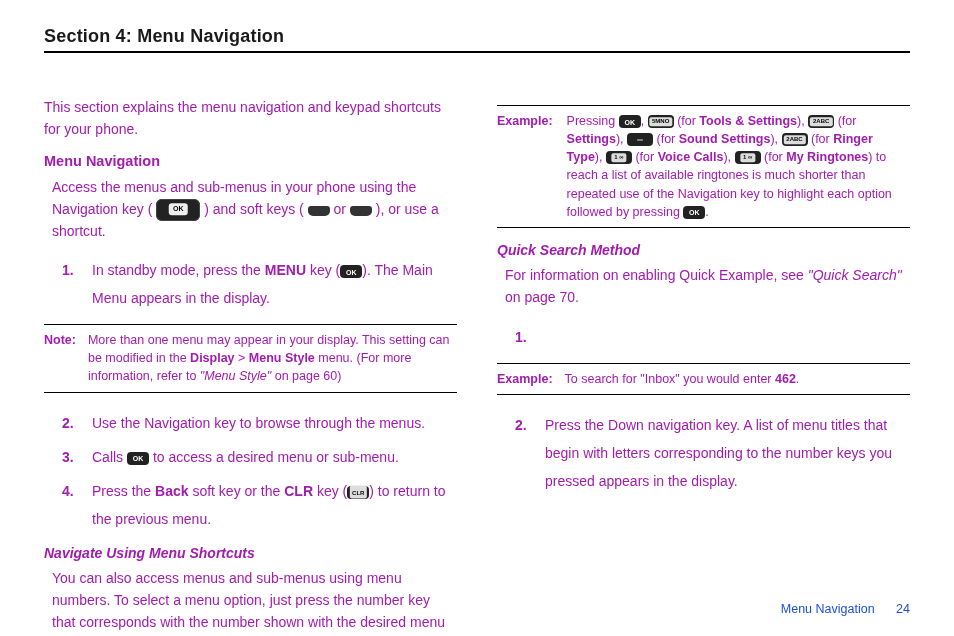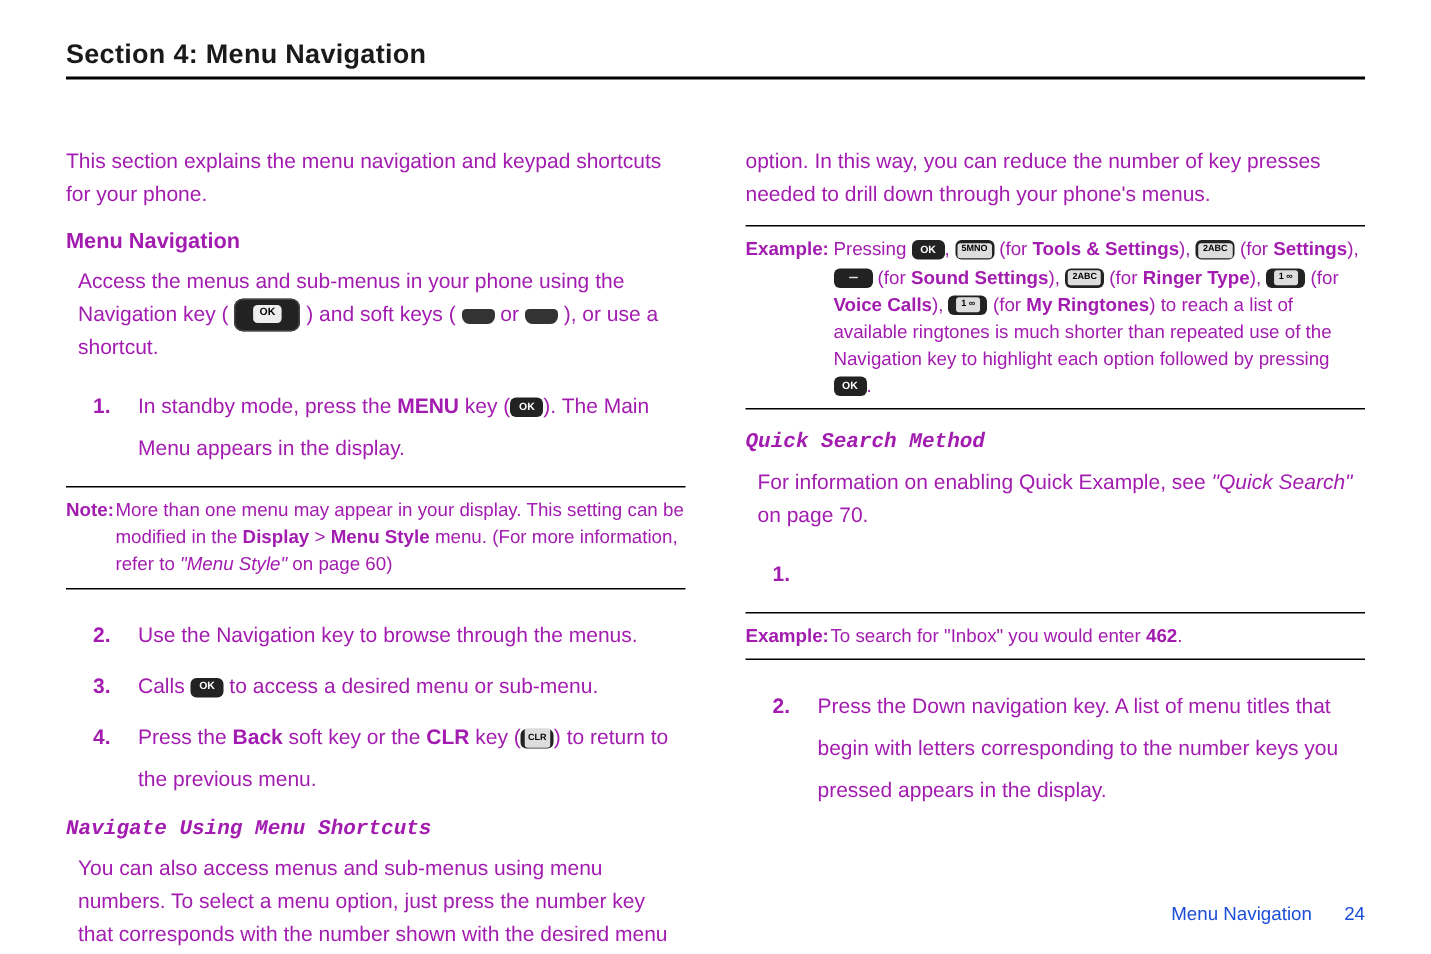--- a/index.html
+++ b/index.html
@@ -46,40 +46,39 @@
     font-size: 14.5px;
     margin: 6px 0 4px 0;
     font-stretch: condensed;
   }
   .h3 {
     font-weight: 900;
     font-style: italic;
     font-size: 14px;
     margin: 8px 0 4px 0;
     font-stretch: condensed;
-    font-family: Liberation Mono, monospace;
   }
   .indent { padding-left: 8px; }
   .list-item {
     display: flex;
     gap: 12px;
     padding: 4px 0 2px 18px;
     line-height: 2.0;
   }
   .list-item .num { font-weight: 700; min-width: 18px; }
   .list-item .txt { flex: 1; }
   .note-box {
     border-top: 1px solid #000;
     border-bottom: 1px solid #000;
     padding: 6px 0 6px 0;
     margin: 10px 0 12px 0;
     font-size: 12.5px;
     line-height: 1.45;
     display: flex;
-    gap: 1px;
+    gap: 12px;
   }
   .note-box .lbl { font-weight: 800; font-stretch: condensed; }
   .note-box .txt { flex: 1; }
   .note-box .txt.small-pad { padding-left: 2px; }
   .b { font-weight: 800; font-stretch: condensed; }
   .i { font-style: italic; }
   .key-large {
     display: inline-block;
     vertical-align: -7px;
     width: 44px;
@@ -242,21 +241,20 @@
         <div class="txt">
           <span>Press the </span><span class="b">Back</span><span> soft key or the </span><span class="b">CLR</span><span> key (</span><span class="key-clr"></span><span>) to return to the previous menu.</span>
         </div>
       </div>
 
       <div class="h3">Navigate Using Menu Shortcuts</div>
       <div class="p indent">You can also access menus and sub-menus using menu numbers. To select a menu option, just press the number key that corresponds with the number shown with the desired menu</div>
     </div>
 
     <div class="col">
-      <div class="p">option. In this way, you can reduce the number of key presses needed to drill down through your phone's menus.</div>
 
       <div class="note-box">
         <div class="lbl">Example:</div>
         <div class="txt small-pad">
           <span>Pressing </span><span class="key-ok"></span><span>, </span><span class="numkey" data-label="5MNO"></span><span> (for </span><span class="b">Tools &amp; Settings</span><span>), </span><span class="numkey" data-label="2ABC"></span><span> (for </span><span class="b">Settings</span><span>), </span><span class="numkey" data-label=""></span>
           <span> (for </span><span class="b">Sound Settings</span><span>), </span><span class="numkey" data-label="2ABC"></span><span> (for </span><span class="b">Ringer Type</span><span>), </span><span class="numkey" data-label="1 ∞"></span><span> (for </span><span class="b">Voice Calls</span>),
           <span class="numkey" data-label="1 ∞"></span><span> (for </span><span class="b">My Ringtones</span><span>) to reach a list of available ringtones is much shorter than repeated use of the Navigation key to highlight each option followed by pressing </span><span class="key-ok"></span><span>.</span>
         </div>
       </div>
 

